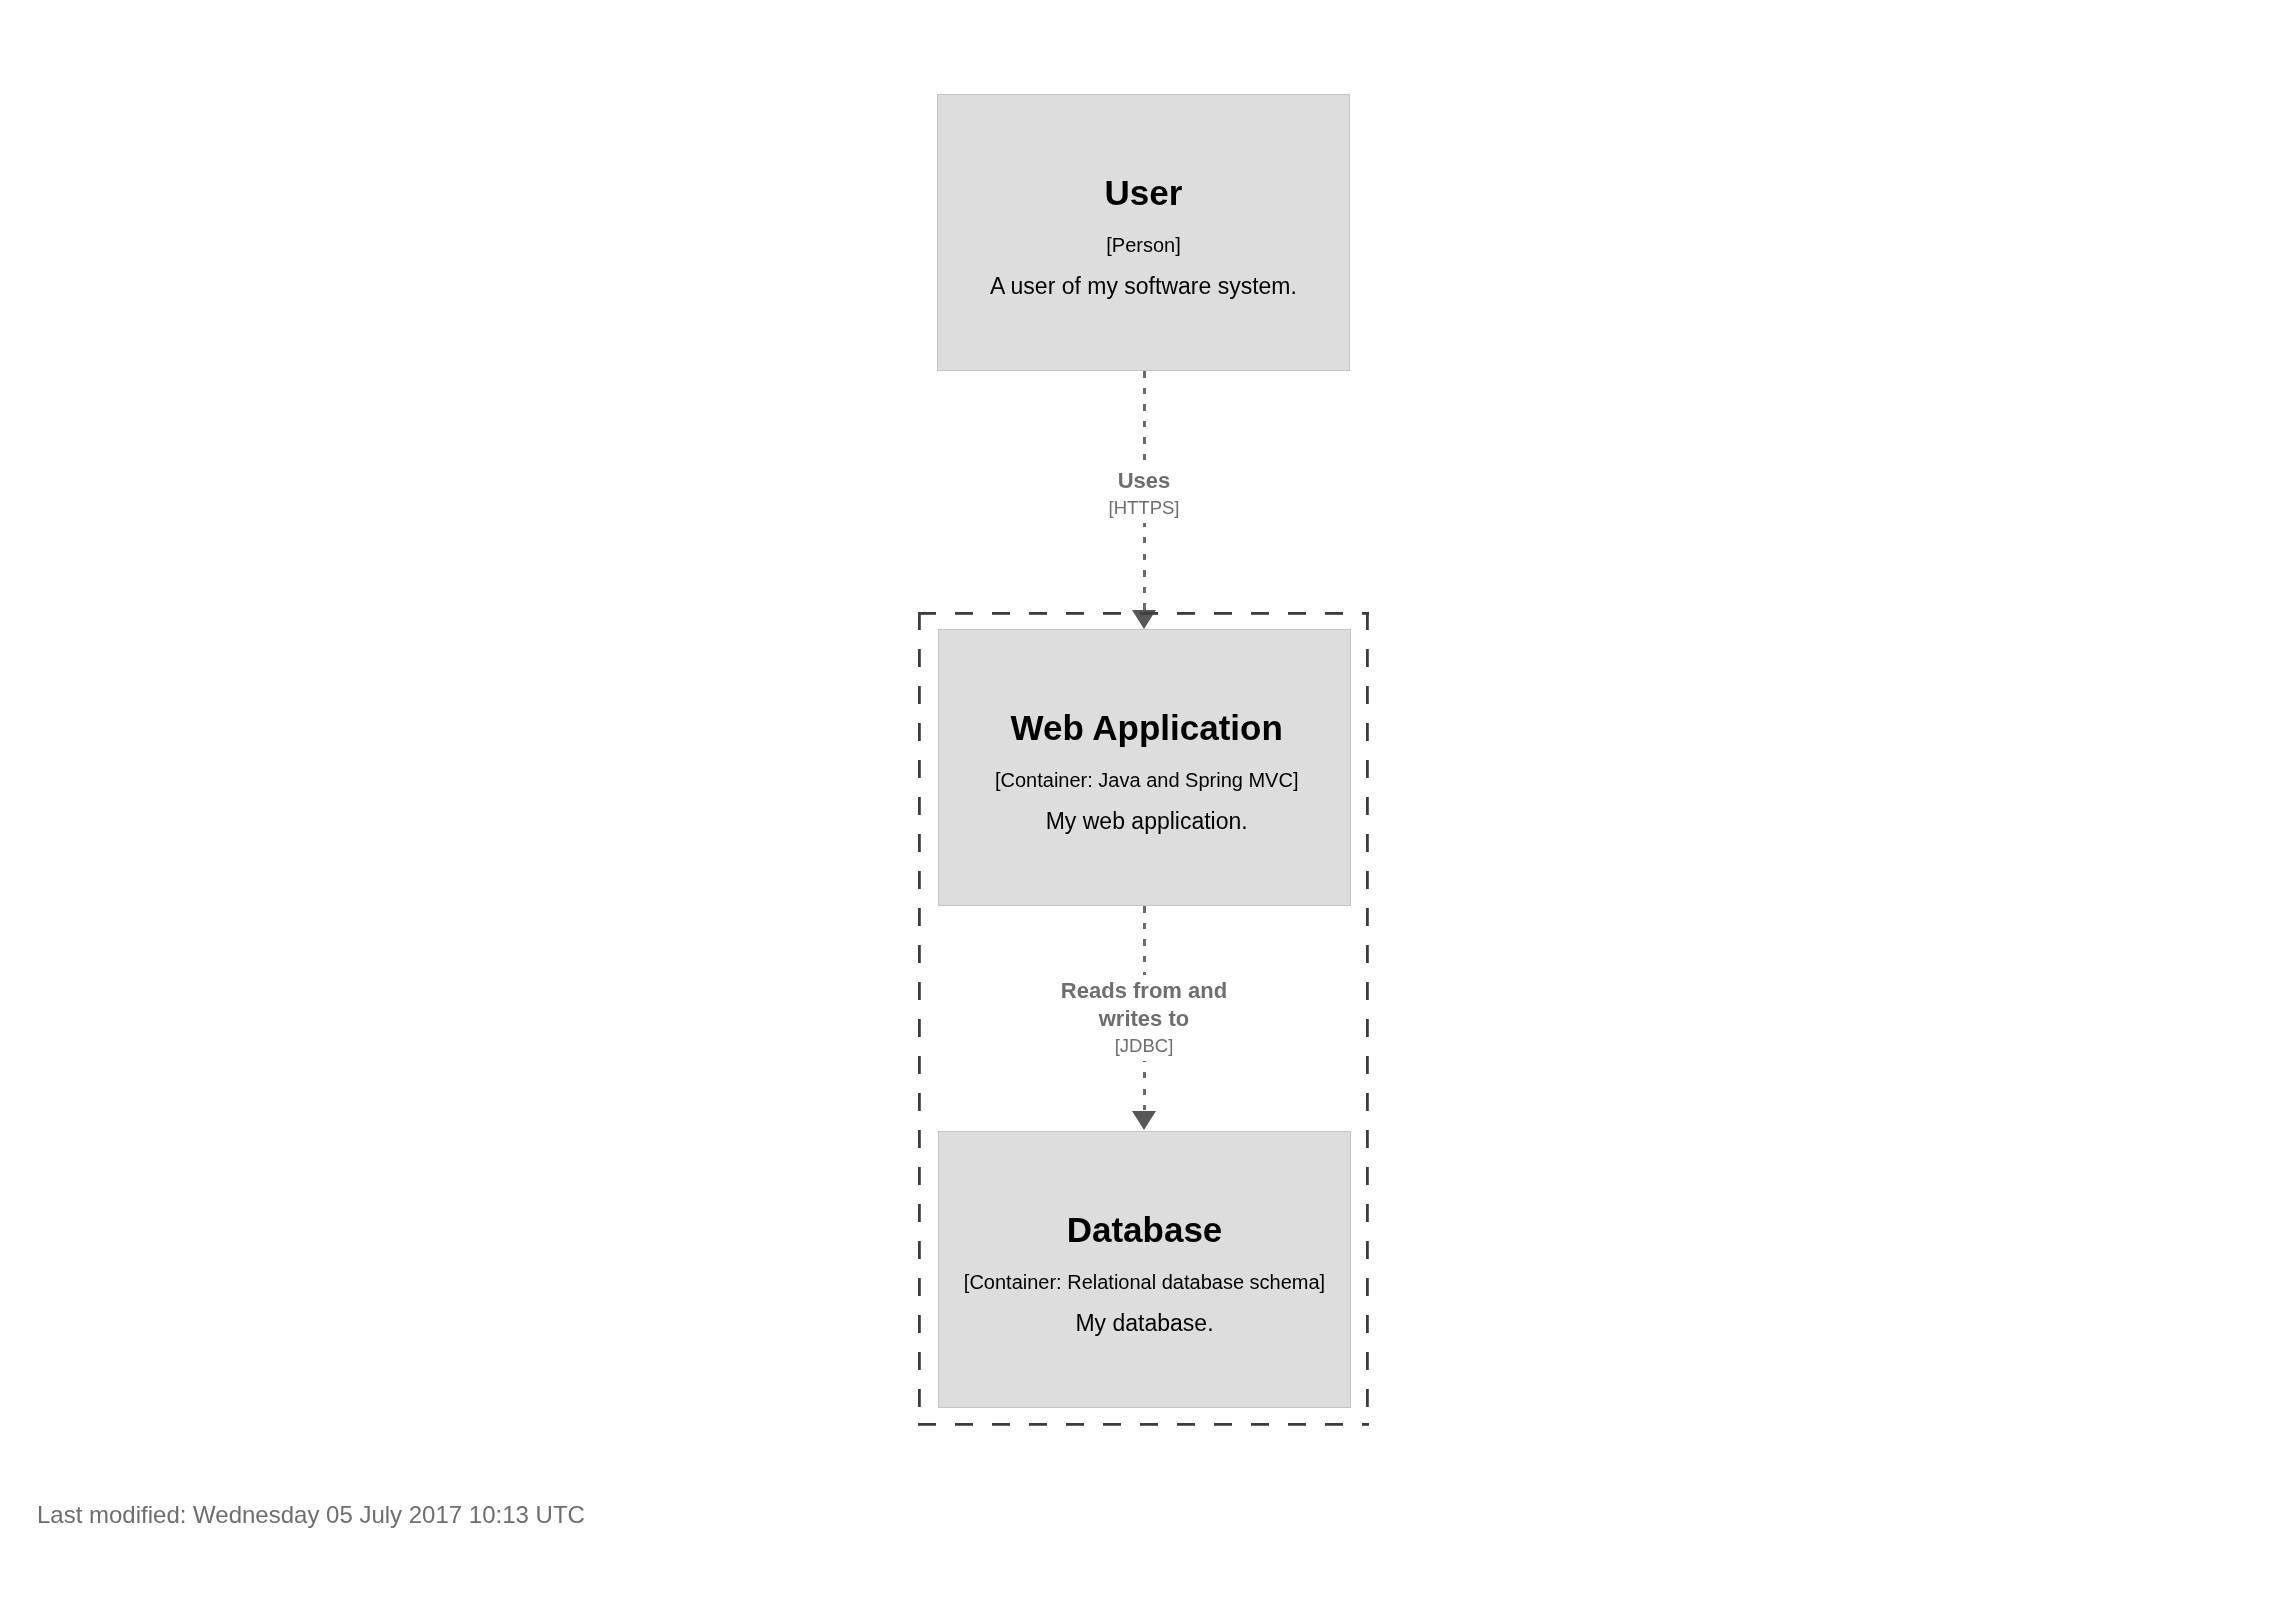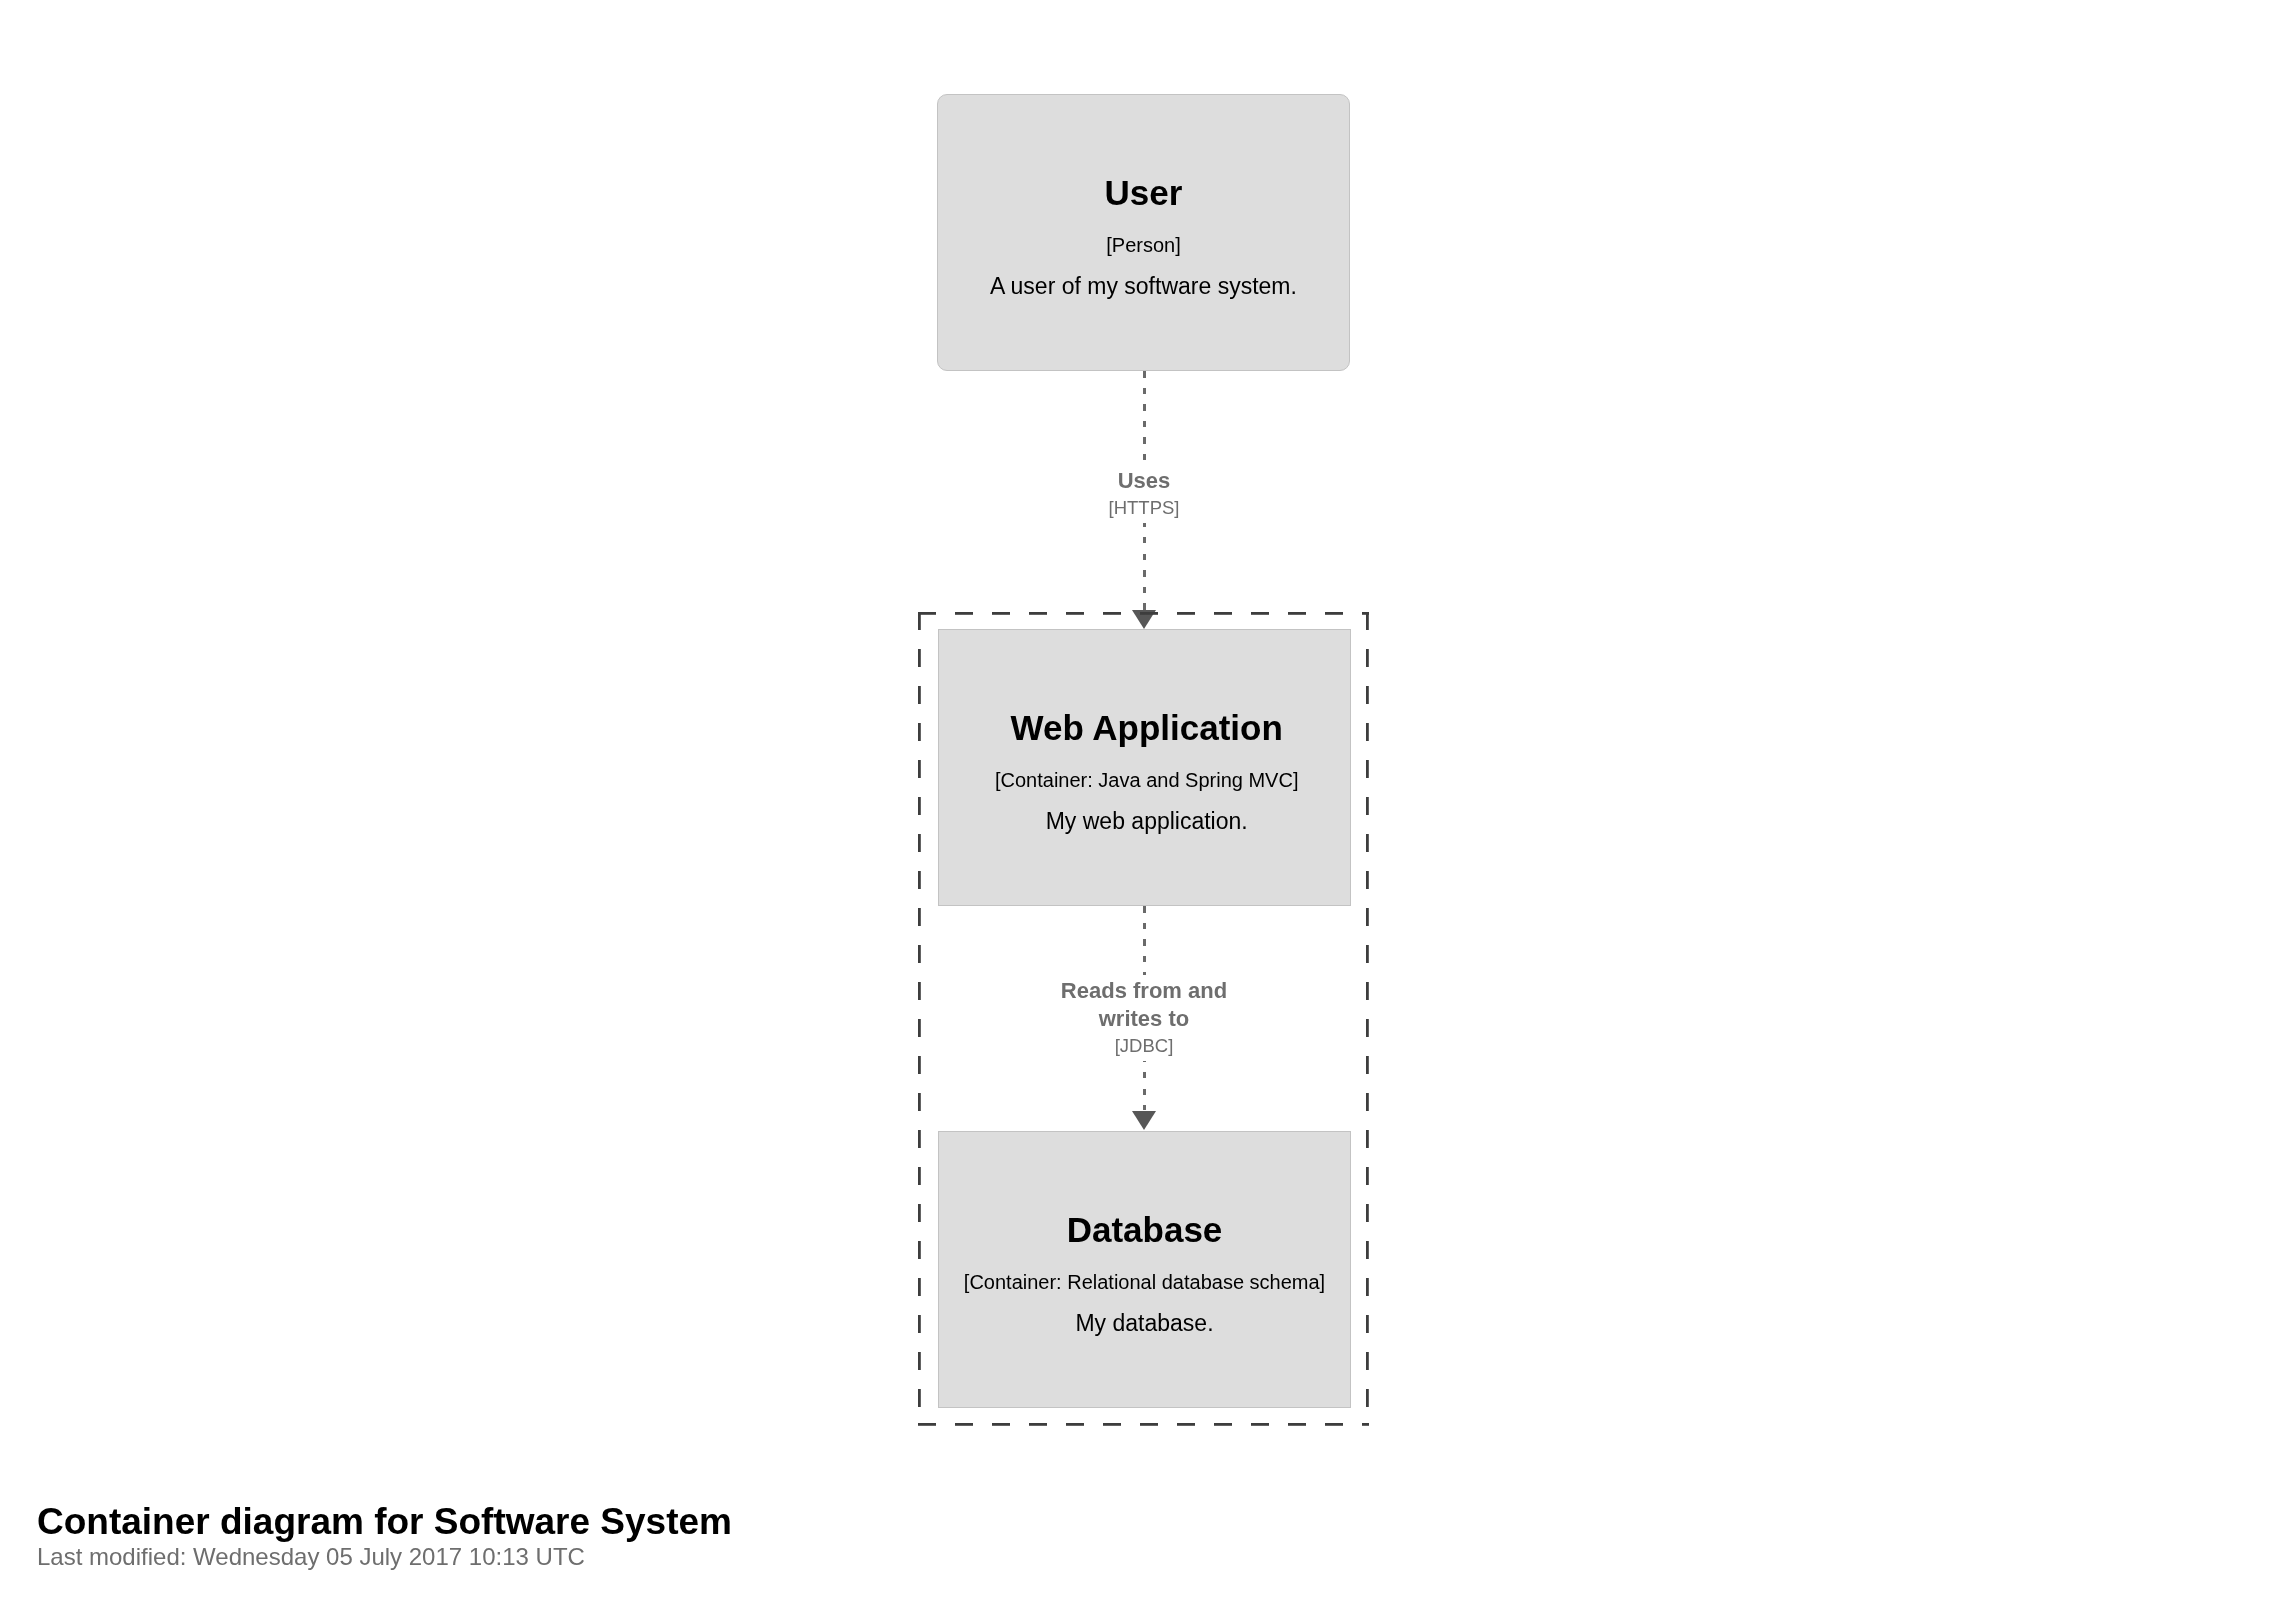--- a/index.html
+++ b/index.html
@@ -38,21 +38,21 @@
   .element .meta {
     font-size: 20px;
     line-height: 24px;
     margin-top: 22px;
   }
   .element .desc {
     font-size: 23px;
     line-height: 28px;
     margin-top: 15px;
   }
-  #el-user     { left: 937px; top: 94px; border-radius: 10px;  }
+  #el-user     { left: 937px; top: 94px;  }
   #el-webapp   { left: 938px; top: 629px; padding-left: 21px;  }
   #el-database { left: 938px; top: 1131px; }
 
   
   .rel-line {
     position: absolute;
     left: 1143px;
     width: 2.8px;
     background-image: repeating-linear-gradient(to bottom, #6a6a6a 0 6.5px, transparent 6.5px 16.6px);
   }
@@ -161,18 +161,17 @@
     <div class="rtech">[JDBC]</div>
   </div>
 
   <div class="element" id="el-database">
     <div class="name">Database</div>
     <div class="meta">[Container: Relational database schema]</div>
     <div class="desc">My database.</div>
   </div>
 
   <div class="footer">
-    <div class="title">Container diagram for Software System</div>
     <div class="sub">Last modified: Wednesday 05 July 2017 10:13 UTC</div>
   </div>
 
 </div>
 
 
 </body></html>

